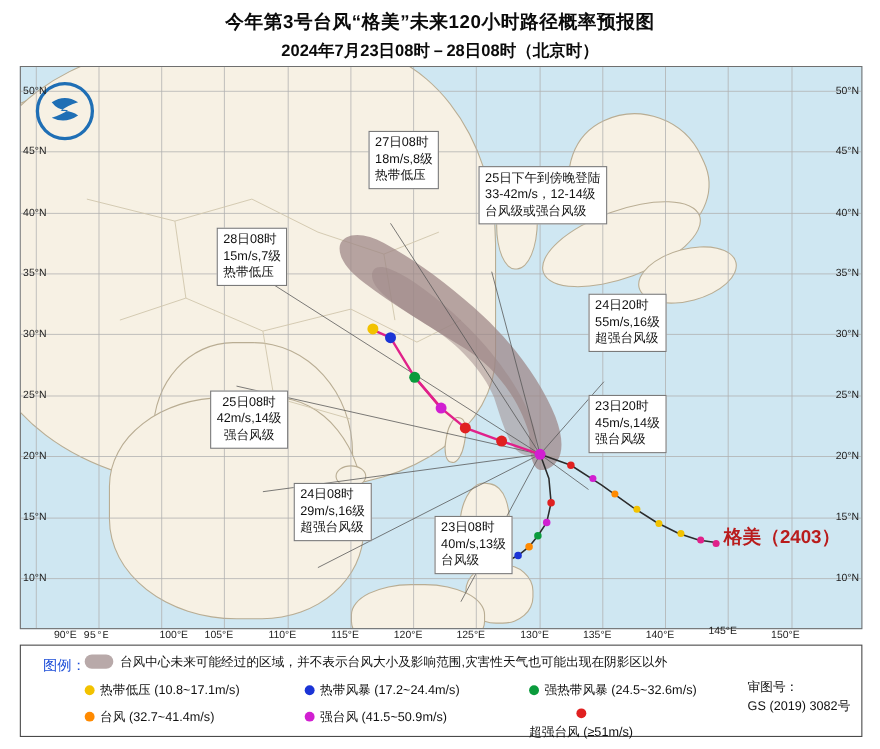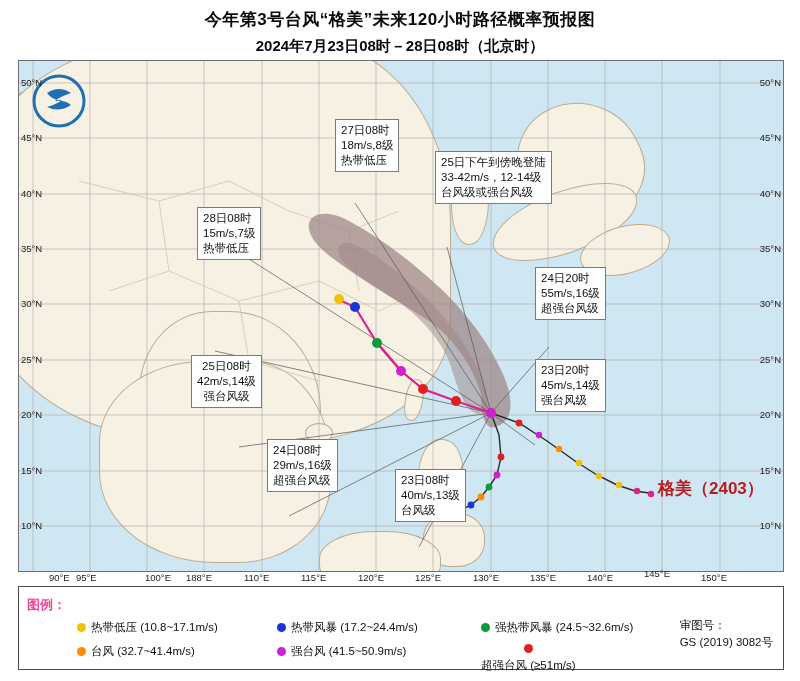--- a/index.html
+++ b/index.html
@@ -136,21 +136,21 @@
   .axis-y{
     position:absolute;font-size:9.5px;color:#222;white-space:nowrap;
   }
   
   #legend{
     position:absolute;left:18px;top:586px;width:764px;height:82px;
     border:1px solid #4a4a4a;
     background:#fff;
   }
   #legend-title{
-    position:absolute;left:8px;top:9px;font-size:13px;font-weight:bold;color:#ec4899;
+    position:absolute;left:20px;top:9px;font-size:13px;font-weight:normal;color:#1d4ed8;
   }
   #legend-area-row{
     position:absolute;left:58px;top:7px;font-size:11.5px;color:#111;
     display:flex;align-items:center;gap:6px;
   }
   #legend-area-swatch{
     width:26px;height:13px;border-radius:7px;background:#a08c8c;opacity:.75;
     display:inline-block;
   }
   .legend-item{
@@ -368,36 +368,40 @@
   <div class="axis-y" style="right:2px;top:127px;">40°N</div>
   <div class="axis-y" style="right:2px;top:182px;">35°N</div>
   <div class="axis-y" style="right:2px;top:237px;">30°N</div>
   <div class="axis-y" style="right:2px;top:293px;">25°N</div>
   <div class="axis-y" style="right:2px;top:348px;">20°N</div>
   <div class="axis-y" style="right:2px;top:404px;">15°N</div>
   <div class="axis-y" style="right:2px;top:459px;">10°N</div>
 </div>
 
 <div class="axis-x" style="left:19px;top:572px;margin-left:30px;">90°E</div>
-<div class="axis-x" style="left:76px;top:572px;">95°E</div>
+<div class="axis-x" style="left:76px;top:572px;font-family:Liberation Mono, monospace;">95°E</div>
 <div class="axis-x" style="left:129px;top:572px;margin-left:16px;">100°E</div>
-<div class="axis-x" style="left:186px;top:572px;">188°E</div>
+<div class="axis-x" style="left:186px;top:572px;">105°E</div>
 <div class="axis-x" style="left:244px;top:572px;">110°E</div>
 <div class="axis-x" style="left:301px;top:572px;">115°E</div>
 <div class="axis-x" style="left:358px;top:572px;">120°E</div>
 <div class="axis-x" style="left:415px;top:572px;">125°E</div>
 <div class="axis-x" style="left:473px;top:572px;">130°E</div>
 <div class="axis-x" style="left:530px;top:572px;">135°E</div>
 <div class="axis-x" style="left:587px;top:572px;">140°E</div>
 <div class="axis-x" style="left:644px;top:568px;">145°E</div>
 <div class="axis-x" style="left:701px;top:572px;">150°E</div>
 
 <div id="legend">
   <div id="legend-title">图例：</div>
 
+  <div id="legend-area-row">
+    <span id="legend-area-swatch"></span>
+    <span class="nowrap">台风中心未来可能经过的区域，并不表示台风大小及影响范围,灾害性天气也可能出现在阴影区以外</span>
+  </div>
 
   <div class="legend-item" style="left:58px;top:33px;">
     <span class="legend-dot" style="background:#f2c200"></span>
     <span>热带低压 (10.8~17.1m/s)</span>
   </div>
   <div class="legend-item" style="left:258px;top:33px;">
     <span class="legend-dot" style="background:#1b34d6"></span>
     <span>热带风暴 (17.2~24.4m/s)</span>
   </div>
   <div class="legend-item" style="left:462px;top:33px;">

